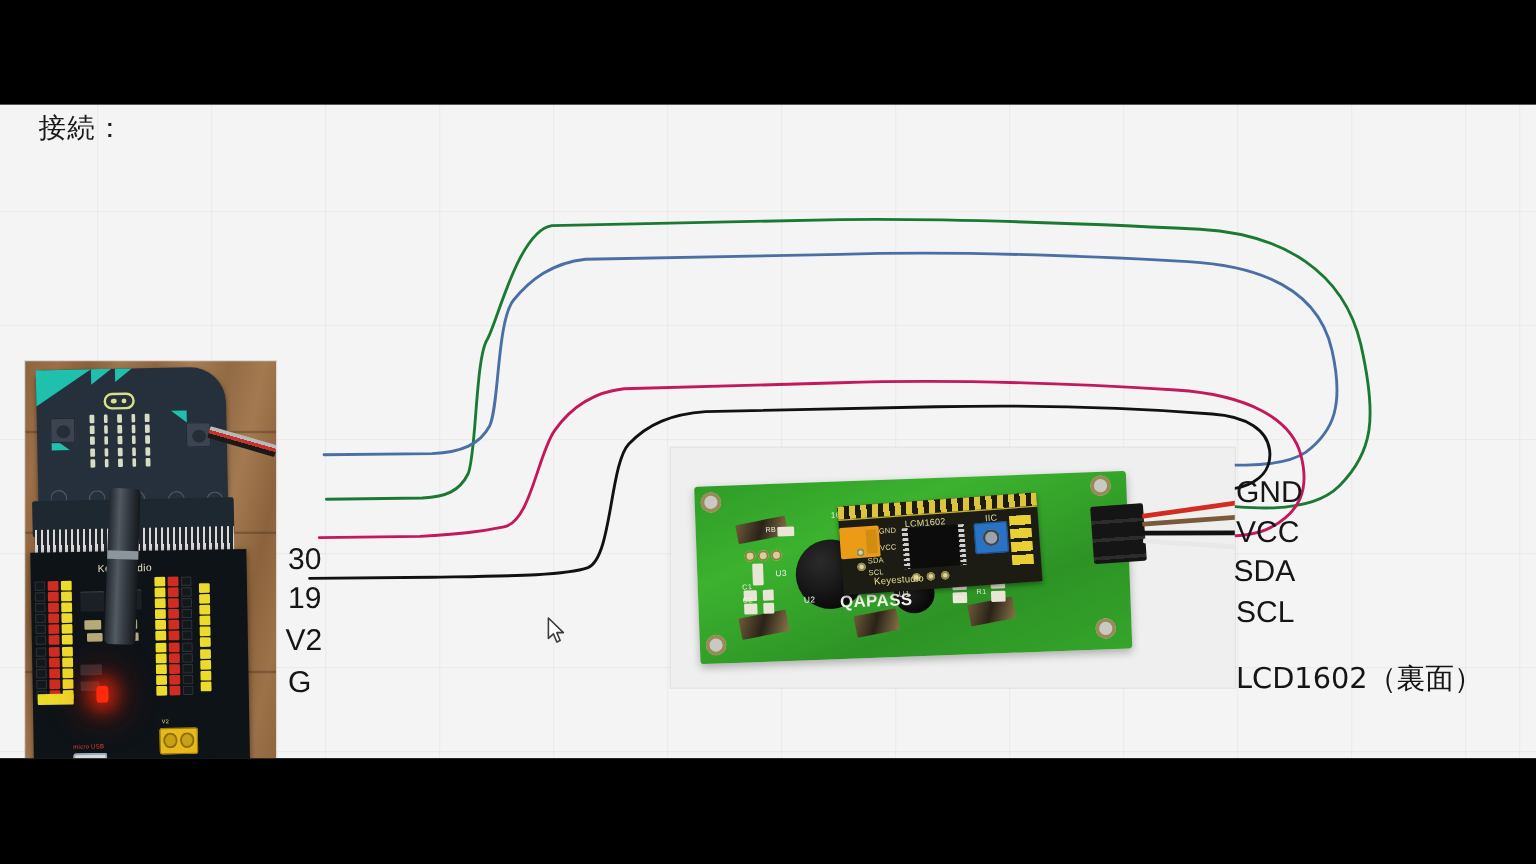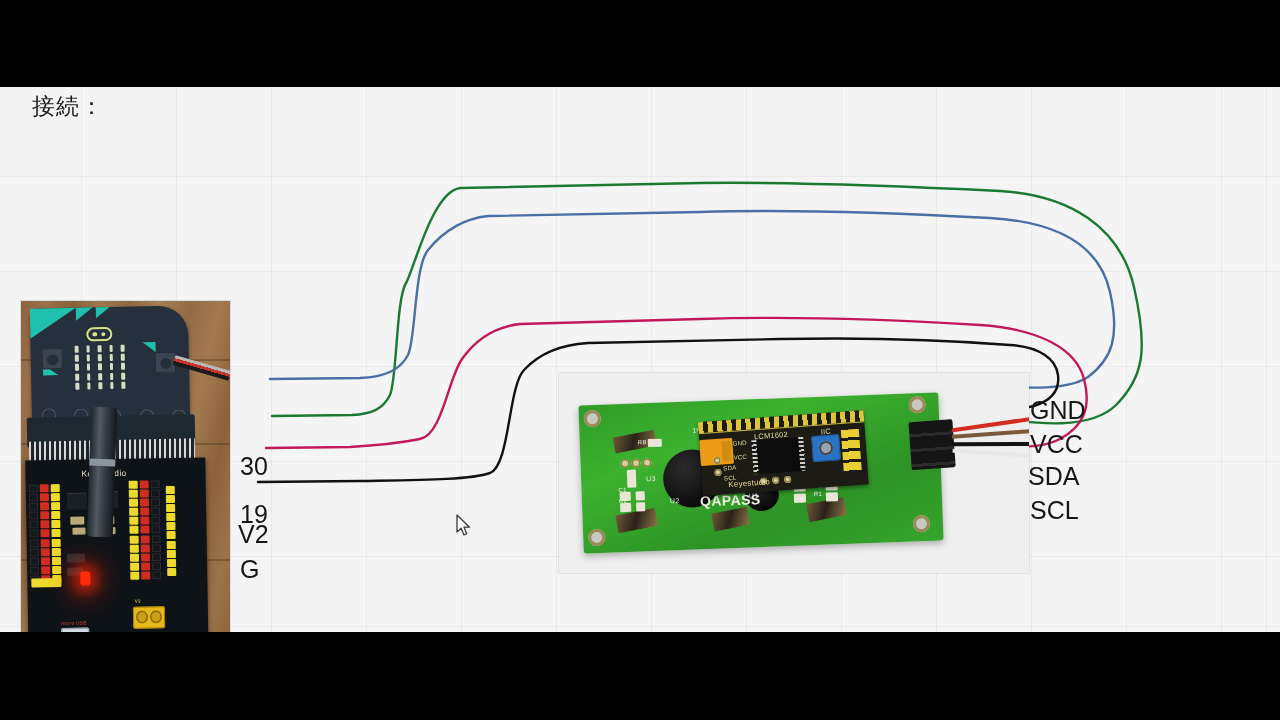--- a/index.html
+++ b/index.html
@@ -41,21 +41,21 @@
   .pin-label {
     position:absolute; z-index:14;
     font-size:25px; color:#161616; line-height:1;
     font-family:"Liberation Sans","DejaVu Sans",sans-serif;
     white-space:nowrap;
   }
   .pin-left  { text-align:left; }
   .pin-right { text-align:left; }
 
   #lbl-20 { left:240px; top:367px; }
-  #lbl-19 { left:240px; top:400px;margin-top:15px; }
+  #lbl-19 { left:240px; top:400px; }
   #lbl-v2 { left:238px; top:435px; }
   #lbl-g  { left:240px; top:470px; }
 
   #lbl-gnd { left:1030px; top:311px; }
   #lbl-vcc { left:1030px; top:345px; }
   #lbl-sda { left:1028px; top:377px; }
   #lbl-scl { left:1030px; top:411px; }
 
   #lbl-lcd {
     position:absolute; left:1030px; top:462px; z-index:14;
@@ -571,20 +571,21 @@
     <div class="pin-label pin-left" id="lbl-20">30</div>
     <div class="pin-label pin-left" id="lbl-19">19</div>
     <div class="pin-label pin-left" id="lbl-v2">V2</div>
     <div class="pin-label pin-left" id="lbl-g">G</div>
 
     <div class="pin-label pin-right" id="lbl-gnd">GND</div>
     <div class="pin-label pin-right" id="lbl-vcc">VCC</div>
     <div class="pin-label pin-right" id="lbl-sda">SDA</div>
     <div class="pin-label pin-right" id="lbl-scl">SCL</div>
 
+    <div id="lbl-lcd">LCD1602（裏面）</div>
 
     <svg id="cursor" width="18" height="24" viewBox="0 0 18 24">
       <path d="M2,1 L2,18 L6.2,14.2 L9,21 L11.8,19.7 L9,13.2 L14.5,13.2 Z" fill="#ffffff" stroke="#3a3a3a" stroke-width="1.3" stroke-linejoin="round"></path>
     </svg>
 
   </div>
 
   <div id="page-title">接続：</div>
 
   <div class="bar" id="bar-top"></div>

